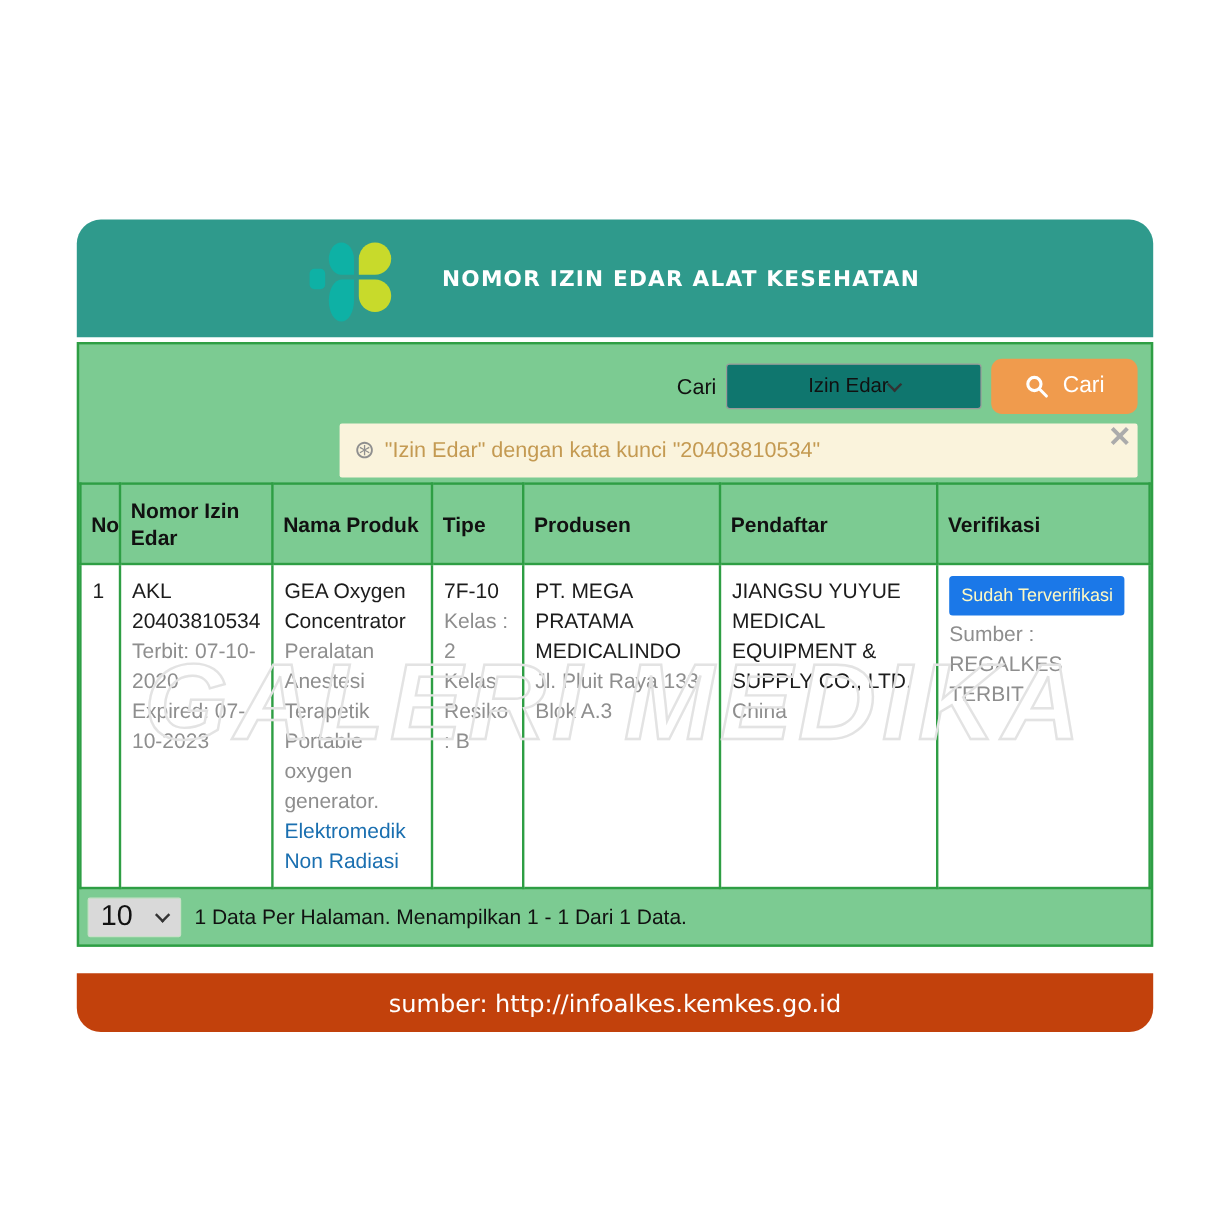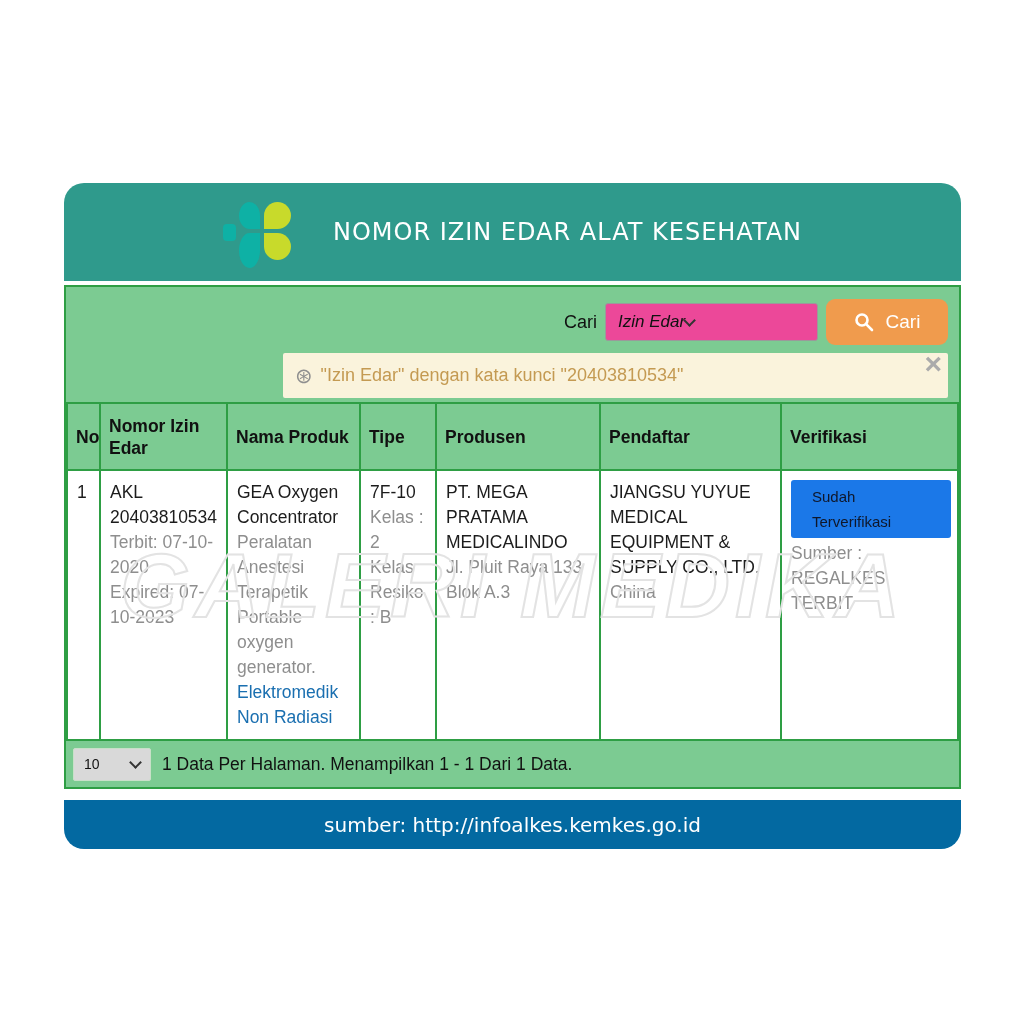--- a/index.html
+++ b/index.html
@@ -10,32 +10,32 @@
   
   .hdr { height:98px; background:#2f9a8c; border-radius:20px 20px 0 0;
          display:flex; align-items:center; justify-content:center; gap:22px; }
   .logo { position:relative; width:88px; height:74px; flex:0 0 auto; }
   .logo .shape { position:absolute; }
   .lg-rect { left:0; top:29px; width:13px; height:17px; border-radius:4px; background:#0eb1a5; }
   .lg-tl { left:16px; top:7px; width:21px; height:27px; border-radius:55% 55% 0 55%; background:#0eb1a5; }
   .lg-bl { left:16px; top:38px; width:21px; height:35px; border-radius:55% 0 55% 55%; background:#0eb1a5; }
   .lg-tr { left:41px; top:7px; width:27px; height:27px; border-radius:55% 55% 55% 0; background:#c8da2b; }
   .lg-br { left:41px; top:38px; width:27px; height:27px; border-radius:0 55% 55% 55%; background:#c8da2b; }
-  .hdr-title { color:#ffffff; font-family:"DejaVu Sans", sans-serif; font-weight:normal;
-               font-size:24px; letter-spacing:1px; }
+  .hdr-title { color:#ffffff; font-family:"DejaVu Sans", sans-serif; font-weight:bold;
+               font-size:18px; letter-spacing:1px; }
 
   
   .green { margin-top:4px; background:#7ccb92; border:2px solid #2e9e44; }
 
   .search-row { display:flex; align-items:center; justify-content:flex-end;
                 padding:11px 11px 0 0; gap:8px; height:59px; }
   .search-label { font-size:18px; color:#111; }
-  .selectbox { display:flex; align-items:center; justify-content:flex-start;
-               background:#ec4899; border:1px solid #9a9a9a; border-radius:3px;
-               height:38px; padding:0 12px; font-size:17px; color:#111; cursor:pointer;font-style:italic; }
+  .selectbox { display:flex; align-items:center; justify-content:center;
+               background:#0f766e; border:1px solid #9a9a9a; border-radius:3px;
+               height:38px; padding:0 12px; font-size:17px; color:#111; cursor:pointer; }
   .filter-select { width:213px; }
   .chev { width:9px; height:9px; border-right:2.5px solid #333; border-bottom:2.5px solid #333;
           transform:rotate(45deg); margin-top:-4px; flex:0 0 auto; }
   .search-input { width:283px; height:38px; border:1px solid #b5b5b5; border-radius:2px;
                   padding:0 11px; font-size:17px; color:#111; background:#fff;
                   font-family:"Liberation Sans", sans-serif; }
   .search-btn { width:122px; height:46px; background:#f09b4d; border:none; border-radius:9px;
                 color:#fff; font-size:19px; display:flex; align-items:center; justify-content:center;
                 gap:12px; cursor:pointer; font-family:"Liberation Sans", sans-serif; }
 
@@ -50,32 +50,32 @@
   
   table { width:100%; border-collapse:collapse; table-layout:fixed; margin-top:4px; }
   th, td { border:2px solid #2e9e44; font-size:17.5px; text-align:left; }
   th { font-weight:bold; color:#111; padding:6px 4px 6px 8px; height:67px; vertical-align:middle; line-height:22px; }
   td { background:#ffffff; vertical-align:top; padding:9px 6px 9px 9px; height:258px; line-height:25px; }
   .c-no{width:33px;} .c-nomor{width:127px;} .c-nama{width:133px;} .c-tipe{width:76px;}
   .c-pend{width:164px;} .c-prod{width:181px;}
   .t-black { color:#1c1c1c; display:block; }
   .t-gray { color:#8e8e8e; display:block; }
   .t-link { color:#1a6fb0; display:block; cursor:pointer; }
-  .badge { display:inline-block; background:#1b78e8; color:#0f172a; font-size:15px;
-           padding:4px 21px; border-radius:3px; margin-bottom:3px; cursor:default; }
+  .badge { display:inline-block; background:#1b78e8; color:#fef9c3; font-size:15px;
+           padding:4px 10px; border-radius:3px; margin-bottom:3px; cursor:default; }
 
   
   .pag { display:flex; align-items:center; height:46px; padding-left:7px; gap:11px; }
   .per-page { width:78px; height:33px; background:#d9d9d9; border:1px solid #c8e0c8;
               border-radius:2px; display:flex; align-items:center; justify-content:space-between;
-              padding:0 10px; font-size:14px; color:#111; cursor:pointer; }
+              padding:0 10px; font-size:24px; color:#111; cursor:pointer; }
   .pag-info { font-size:17.5px; color:#111; }
 
   
-  .ftr { margin-top:11px; height:49px; background:#0369a1; border-radius:0 0 20px 20px;
+  .ftr { margin-top:22px; height:49px; background:#c2410c; border-radius:0 0 20px 20px;
          display:flex; align-items:center; justify-content:center; }
   .ftr-text { color:#ffffff; font-family:"DejaVu Sans", sans-serif; font-size:20px; }
 
   
   .watermark { position:absolute; left:0; top:352px; width:100%; text-align:center;
                font-size:90px; font-weight:bold; letter-spacing:5px; white-space:nowrap;
                color:transparent; -webkit-text-stroke:2px #e3e3e3;
                pointer-events:none; z-index:5;font-style:italic; }
 </style>
 </head>

